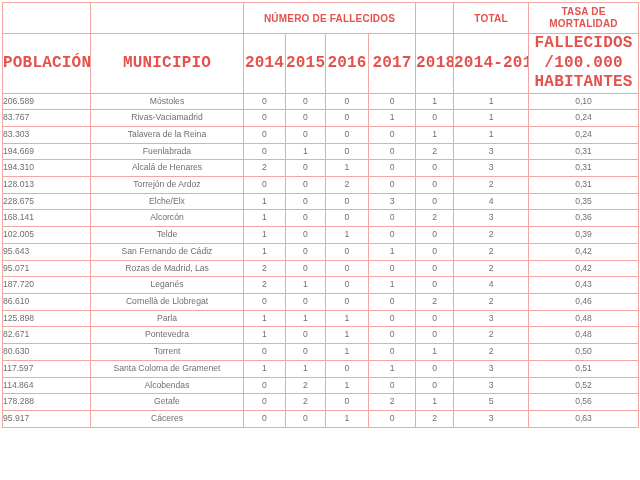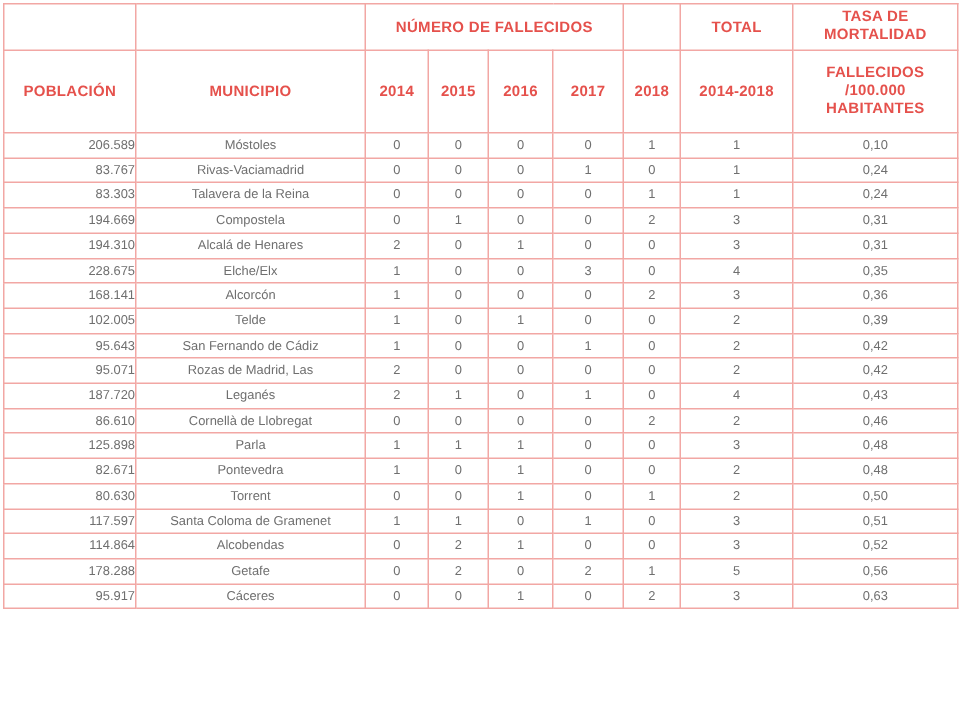--- a/index.html
+++ b/index.html
@@ -34,29 +34,29 @@
     white-space: nowrap;
     vertical-align: middle;
   }
   thead th {
     color: var(--accent);
     font-weight: bold;
     text-align: center;
     letter-spacing: 0.2px;
   }
   tr.head-group th { height: 31px; font-size: 10px; }
-  tr.head-cols  th { height: 55px; font-size: 10px; }
+  tr.head-cols  th { height: 55px; font-size: 16px; font-family: Liberation Mono, monospace; }
   th.multiline { line-height: 1.22; font-size: 9.5px; }
   tbody td {
     color: var(--text);
     font-size: 8.6px;
     height: 15.7px;
     line-height: 15.7px;
   }
-  td.pop { text-align: right; padding-right: 5px; }
+  td.pop { padding-right: 5px; }
   td.mun { text-align: center;  padding-left: 6px; }
   td.num { text-align: center; }
 </style>
 </head>
 <body>
 
 <div class="sheet">
   <table class="mortality">
     <colgroup>
       <col style="width:88px">
@@ -126,38 +126,49 @@
           <td class="num">0</td>
           <td class="num">0</td>
           <td class="num">0</td>
           <td class="num">0</td>
           <td class="num">1</td>
           <td class="num">1</td>
           <td class="num">0,24</td>
         </tr>
         <tr>
           <td class="pop">194.669</td>
-          <td class="mun">Compostela</td>
+          <td class="mun">Fuenlabrada</td>
           <td class="num">0</td>
           <td class="num">1</td>
           <td class="num">0</td>
           <td class="num">0</td>
           <td class="num">2</td>
           <td class="num">3</td>
           <td class="num">0,31</td>
         </tr>
         <tr>
           <td class="pop">194.310</td>
           <td class="mun">Alcalá de Henares</td>
           <td class="num">2</td>
           <td class="num">0</td>
           <td class="num">1</td>
           <td class="num">0</td>
           <td class="num">0</td>
           <td class="num">3</td>
+          <td class="num">0,31</td>
+        </tr>
+        <tr>
+          <td class="pop">128.013</td>
+          <td class="mun">Torrejón de Ardoz</td>
+          <td class="num">0</td>
+          <td class="num">0</td>
+          <td class="num">2</td>
+          <td class="num">0</td>
+          <td class="num">0</td>
+          <td class="num">2</td>
           <td class="num">0,31</td>
         </tr>
         <tr>
           <td class="pop">228.675</td>
           <td class="mun">Elche/Elx</td>
           <td class="num">1</td>
           <td class="num">0</td>
           <td class="num">0</td>
           <td class="num">3</td>
           <td class="num">0</td>

